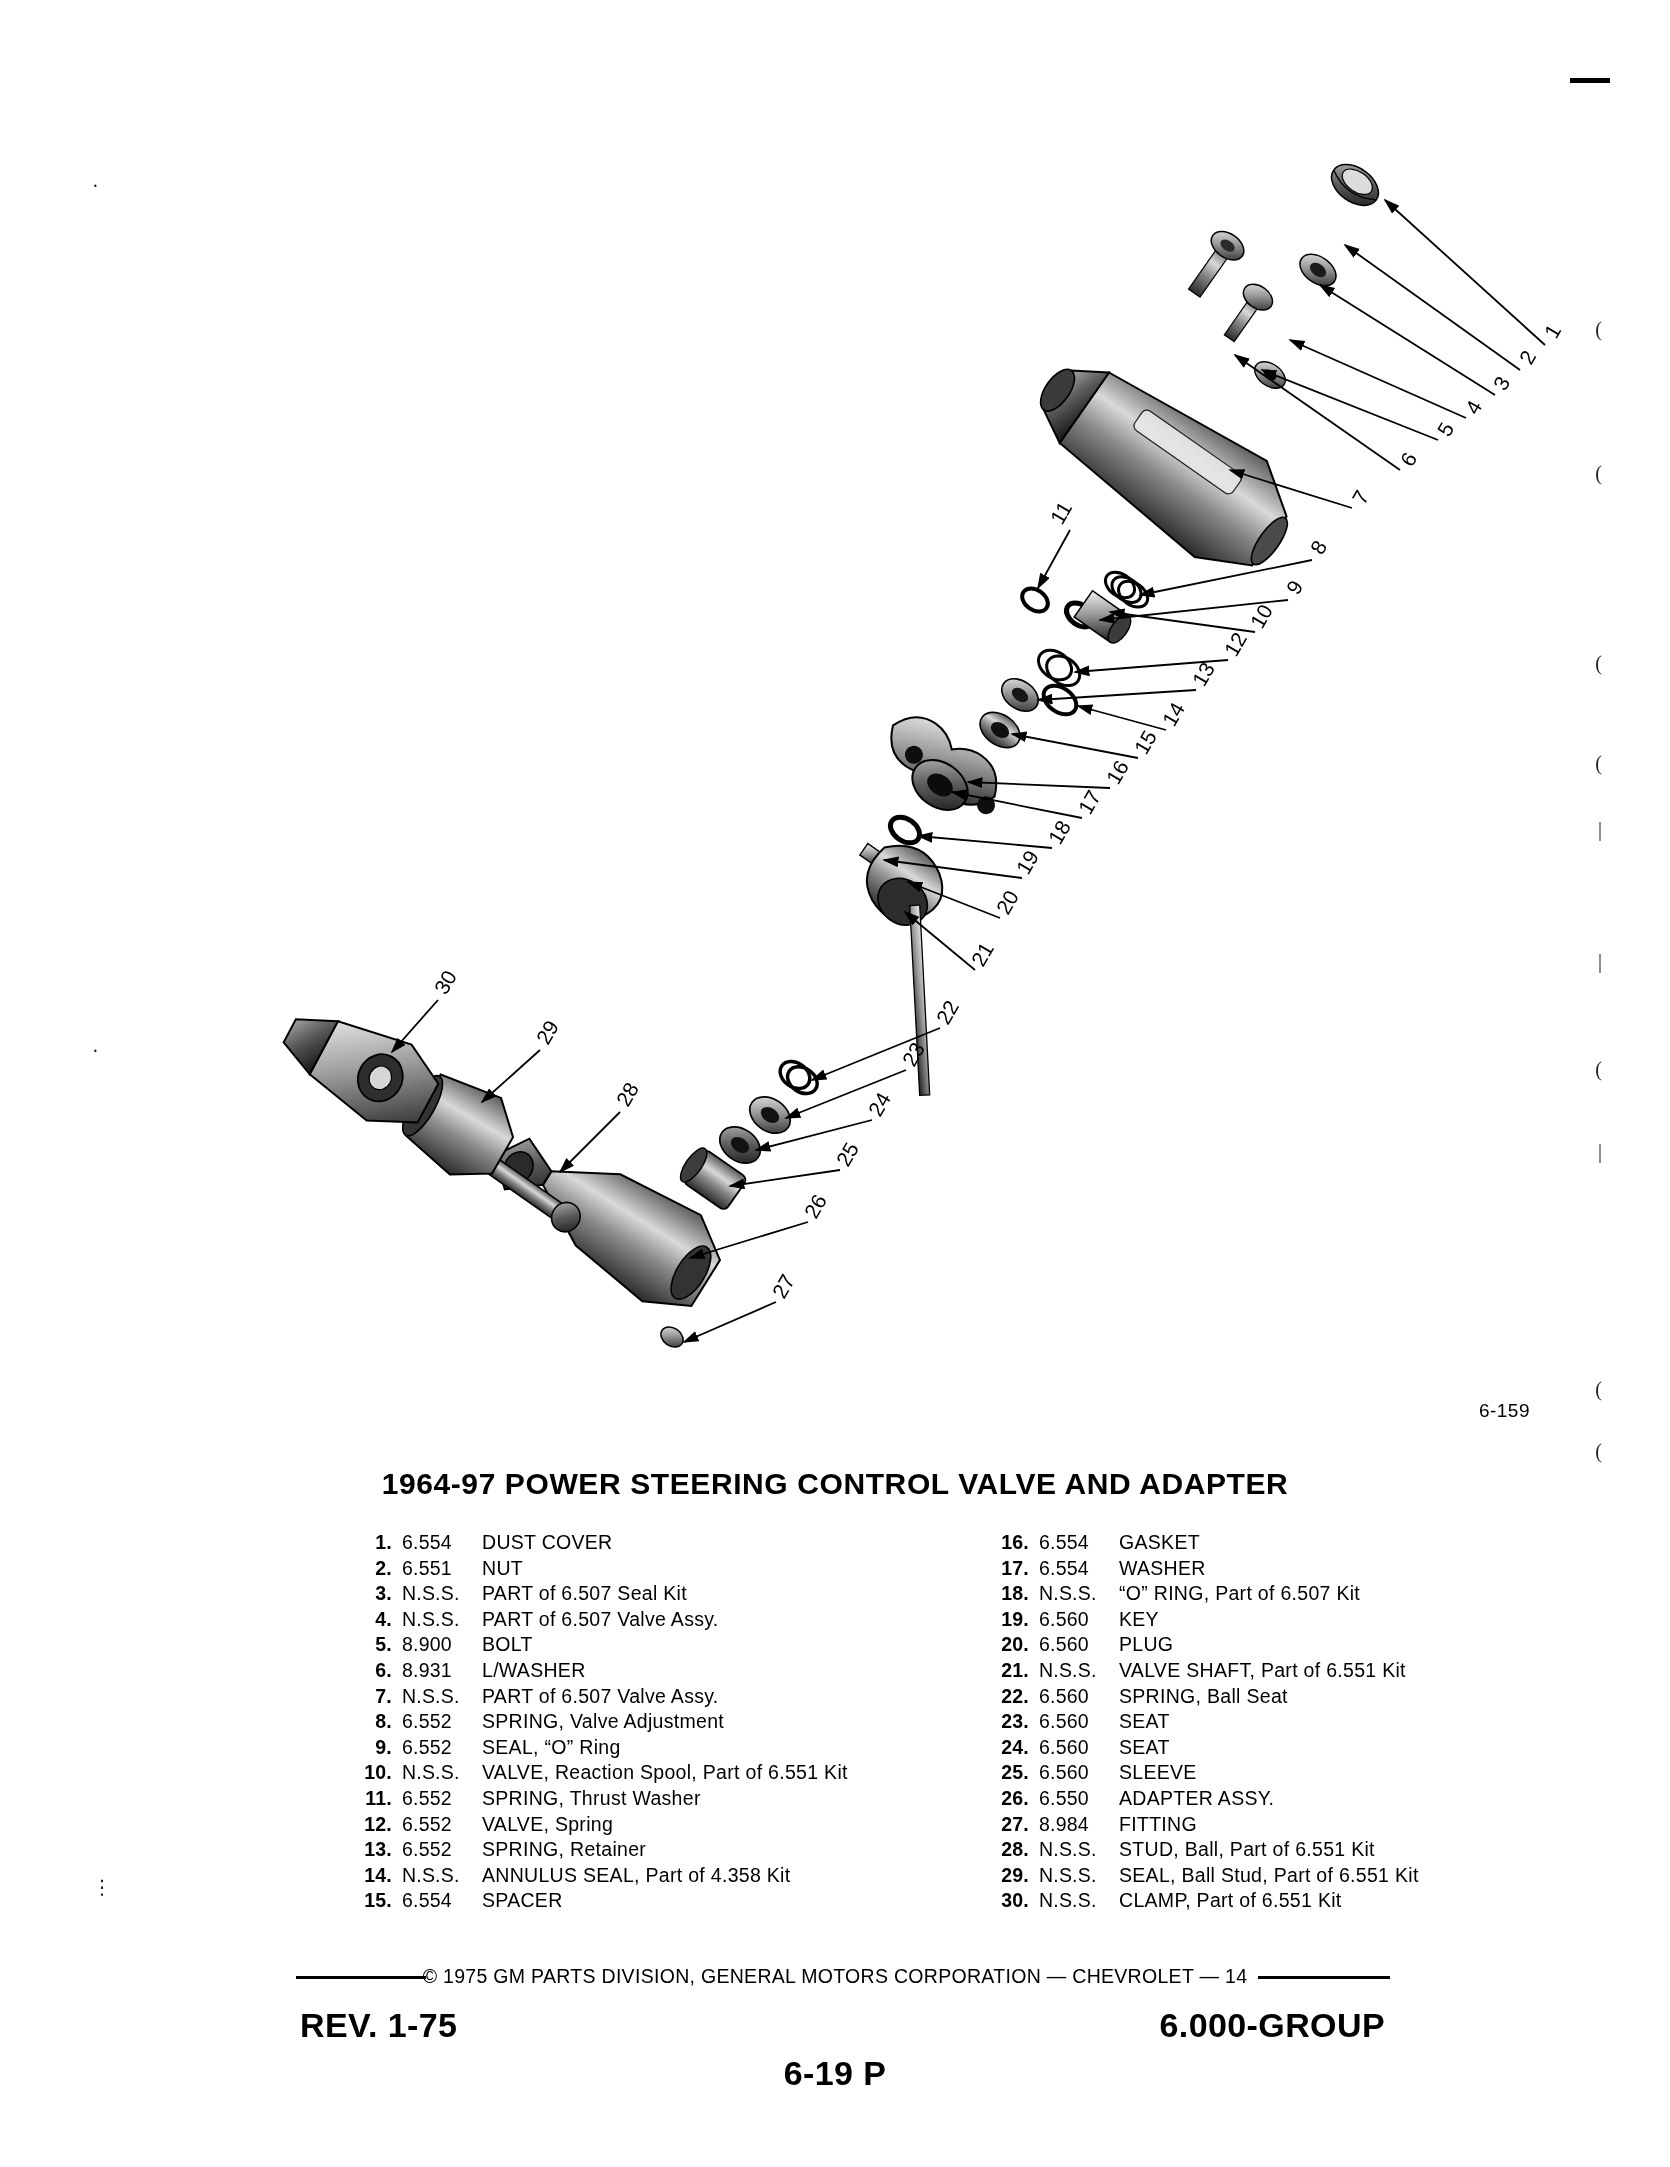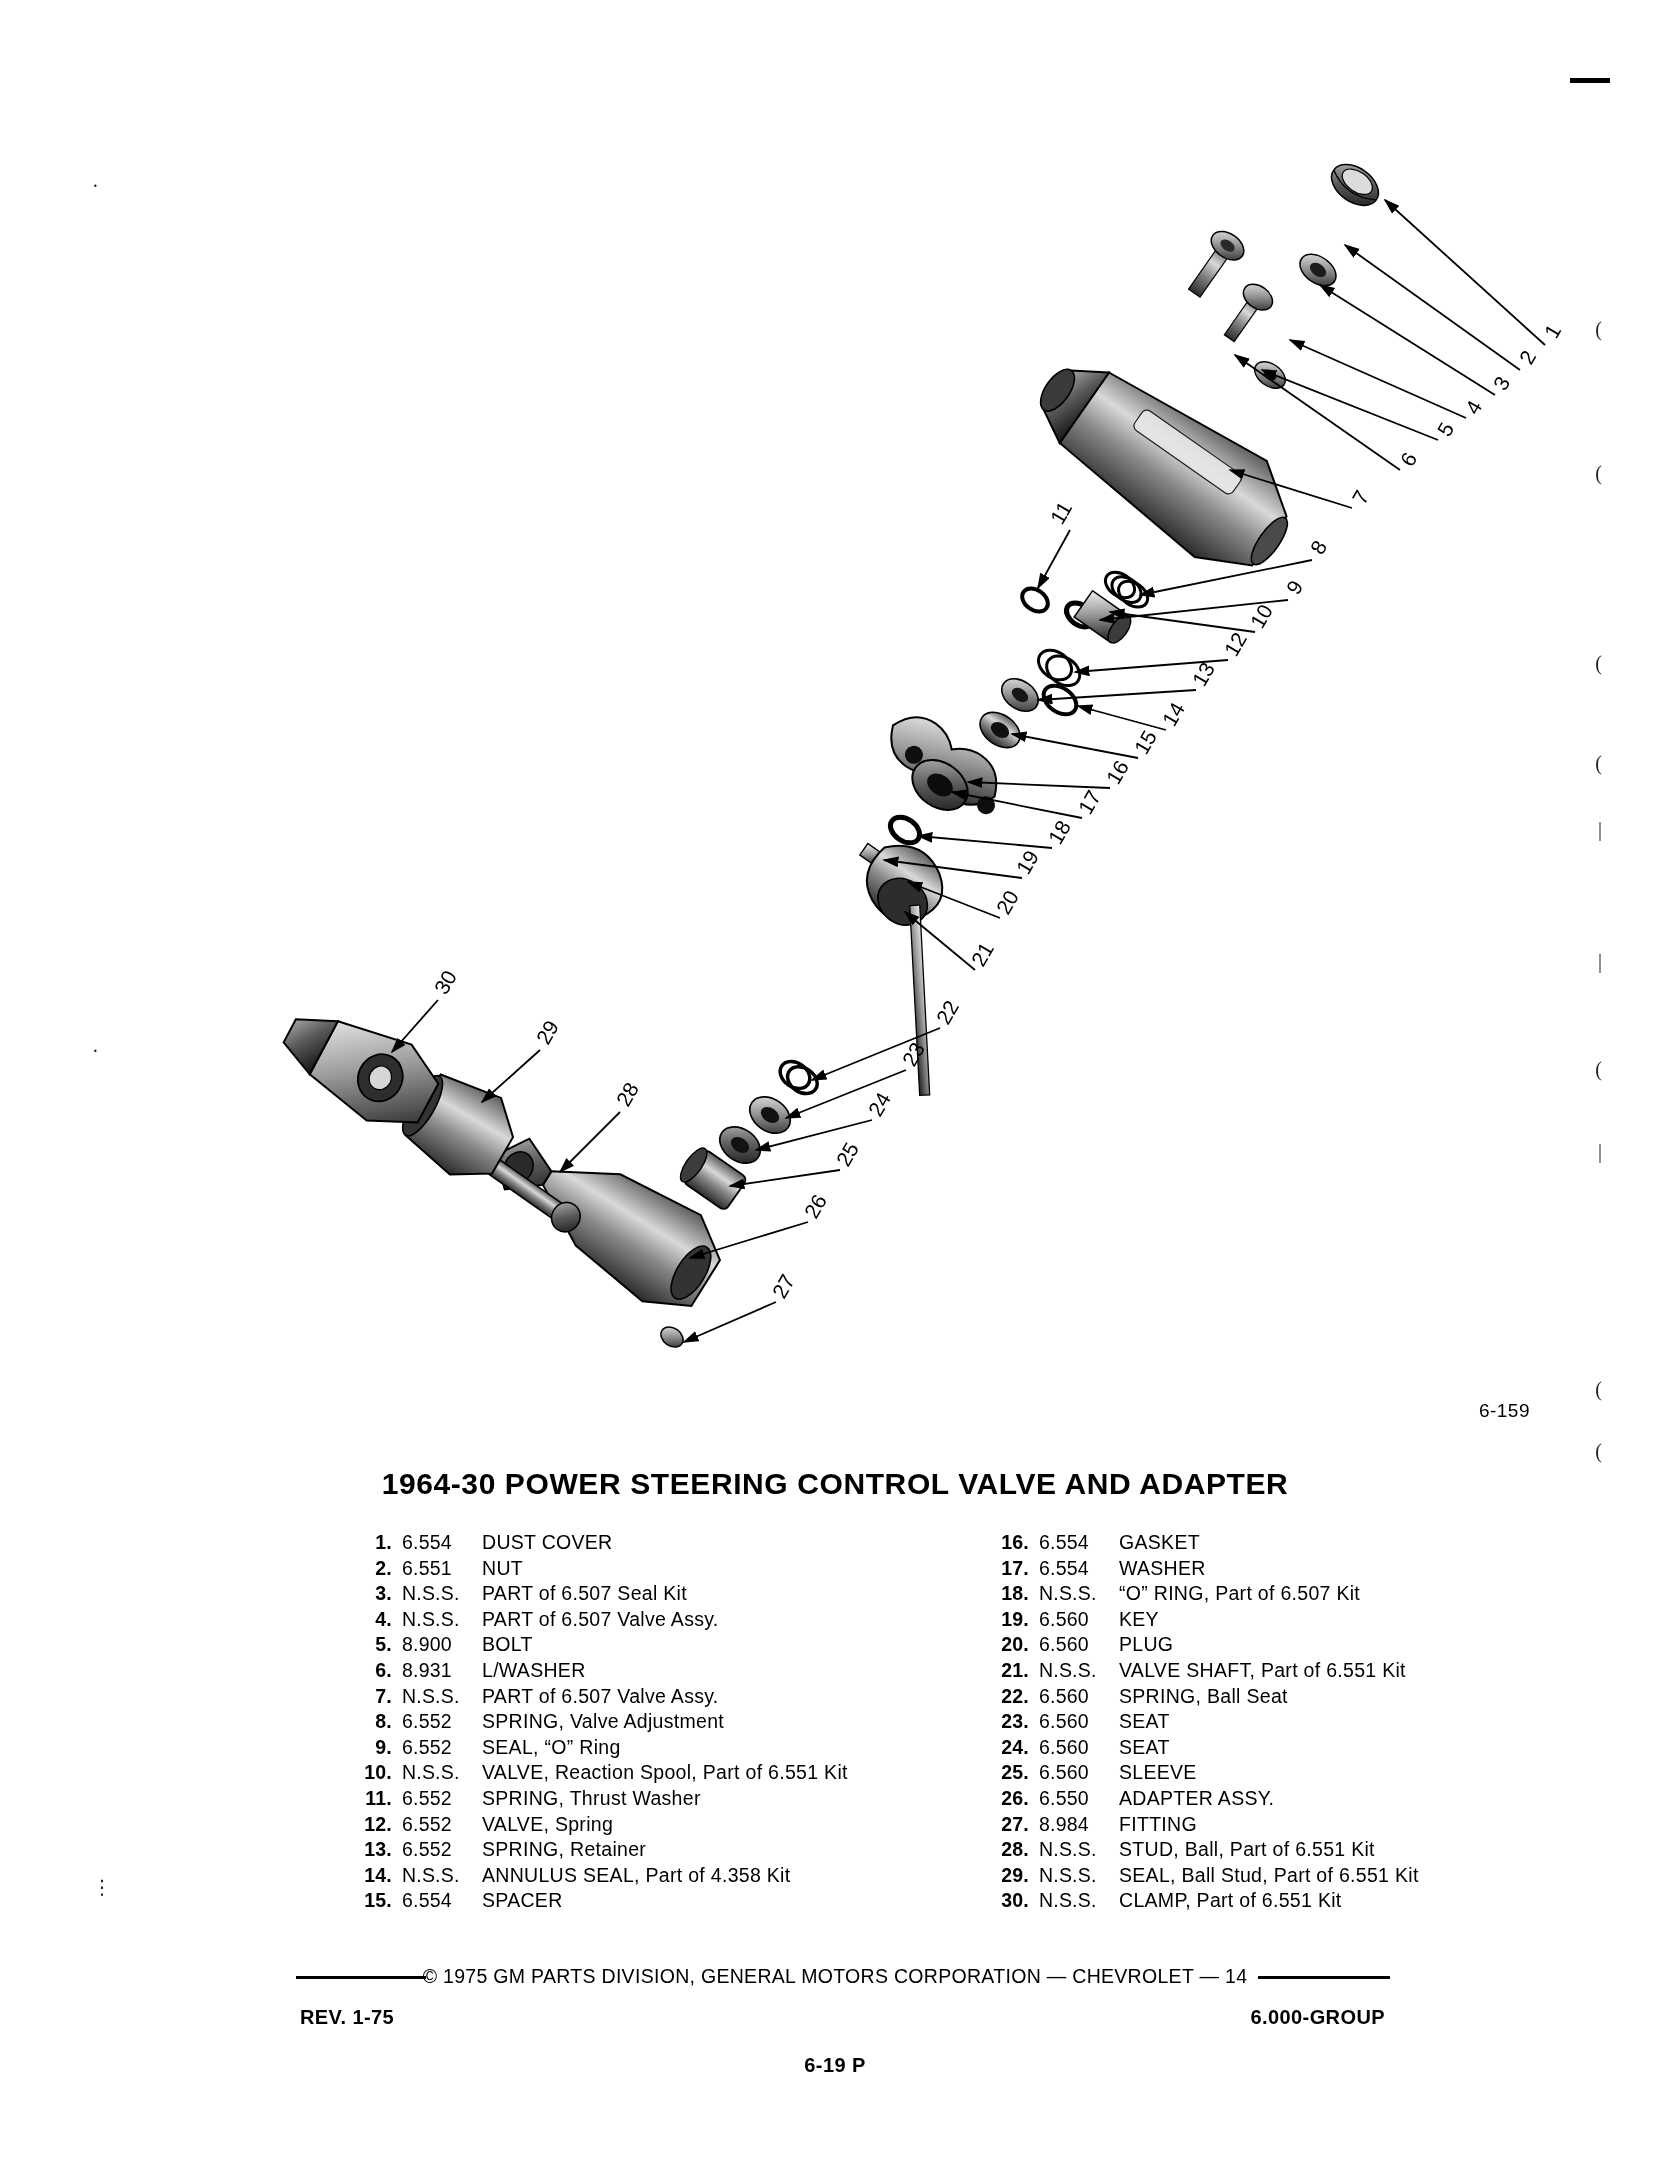--- a/index.html
+++ b/index.html
@@ -115,21 +115,21 @@
     height: 3px;
     background: #000;
   }
   .copyright .rule-l { left: 296px; width: 130px; }
   .copyright .rule-r { right: 280px; width: 132px; }
 
   .footline {
     position: relative;
     margin-top: 14px;
     height: 34px;
-    font-size: 20px;
+    font-size: 34px;
     font-weight: bold;
     letter-spacing: 0.4px;
     padding-left: 8px;
   }
   .footline .rev   { position: absolute; left: 300px;  top: 0; }
   .footline .page-no { position: absolute; left: 0; top: 0; width: 1670px; text-align: center; margin-top: 48px; }
   .footline .group { position: absolute; right: 285px; top: 0; }
 
   
   .edge-mark {
@@ -405,21 +405,21 @@
         <text x="784" y="1260" transform="rotate(-60 784 1260)">27</text>
         <text x="628" y="1068" transform="rotate(-60 628 1068)">28</text>
         <text x="548" y="1006" transform="rotate(-60 548 1006)">29</text>
         <text x="446" y="956" transform="rotate(-60 446 956)">30</text>
       </g>
     </svg>
   </div>
 
   <div class="fig-code">6-159</div>
 
-  <div class="doc-title">1964-30 POWER STEERING CONTROL VALVE AND ADAPTER</div>
+  <div class="doc-title">1964-97 POWER STEERING CONTROL VALVE AND ADAPTER</div>
 
   <div class="parts">
 
     <div class="col col-left">
       <div class="prow">
         <span class="pnum">1.</span>
         <span class="pgroup">6.554</span>
         <span class="pdesc">DUST COVER</span>
       </div>
       <div class="prow">

